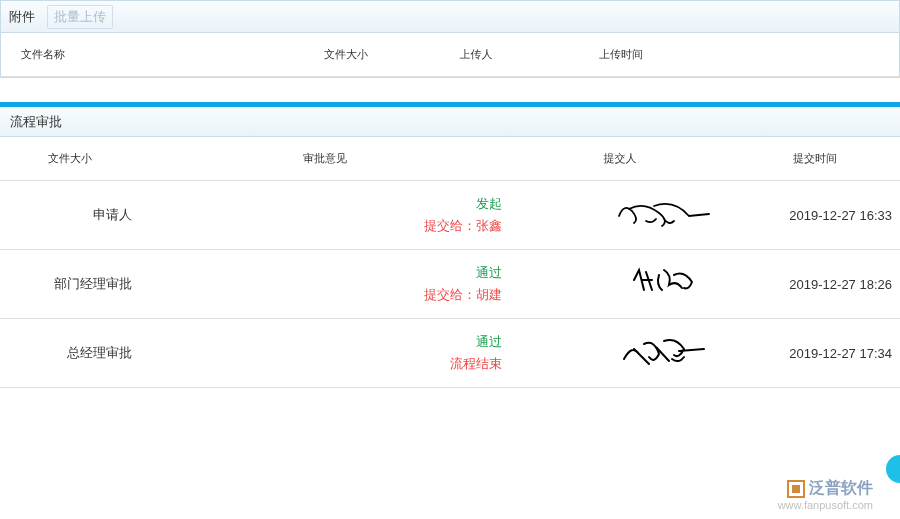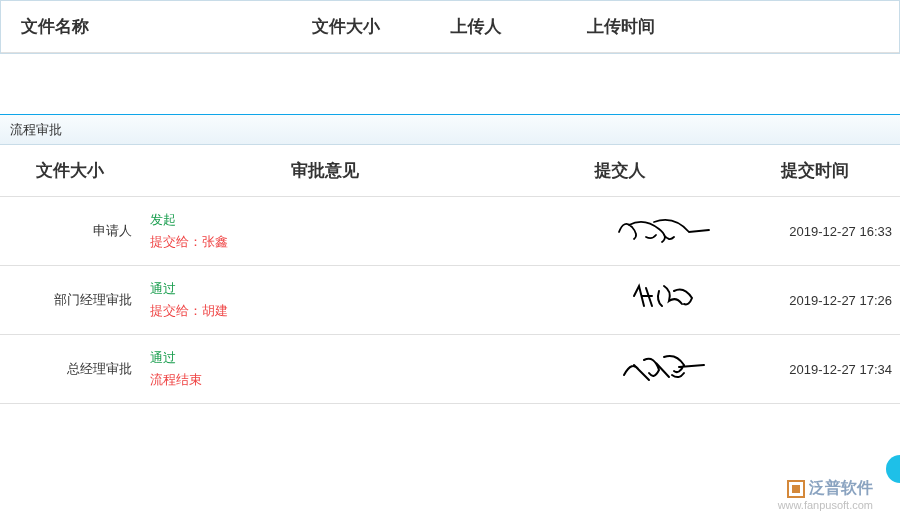--- a/index.html
+++ b/index.html
@@ -40,59 +40,59 @@
       border: none;
       padding: 2px 6px;
       border: 1px solid #d0e0ea;
       border-radius: 2px;
     }
     table {
       width: 100%;
       border-collapse: collapse;
     }
     th {
-      font-weight: bold;
+      font-weight: normal;
       text-align: center;
       padding: 14px 8px;
       border-bottom: 1px solid #e0e0e0;
-      font-size: 17px;
+      font-size: 11px;
       color: #333;
     }
     td {
       padding: 14px 8px;
       border-bottom: 1px solid #e0e0e0;
       text-align: right;
       font-size: 13px;
       vertical-align: middle;
     }
     .attach-table th:nth-child(1) { width: 280px; text-align: left; padding-left: 20px;}
     .attach-table th:nth-child(2) { width: 130px; }
     .attach-table th:nth-child(3) { width: 130px; }
     .attach-table th:nth-child(4) { width: 160px; }
     
     .section {
-      margin-top: 60px;
-      border-top: 1px solid #0ea5e9;
+      margin-top: 24px;
+      border-top: 5px solid #0ea5e9;
     }
     .section-header {
       background: linear-gradient(#f8fcfe, #eaf3f9);
       border-bottom: 1px solid #c8dce8;
       padding: 6px 10px;
       font-size: 13px;
       height: 30px;
       display: flex;
       align-items: center;
     }
     .approval-table th:nth-child(1) { width: 140px; }
     .approval-table th:nth-child(2) { width: 370px; }
     .approval-table th:nth-child(3) { width: 220px; }
     .approval-table th:nth-child(4) { width: 170px; }
     
     .approval-table td.opinion-cell {
-      text-align: left;
+      text-align: right;
       padding-left: 10px;
       font-family: Liberation Mono, monospace;
     }
     .opinion-line1 {
       color: #1a9e4f;
       font-size: 13px;
       margin-bottom: 4px;
     }
     .opinion-line2 {
       color: #ef4444;
@@ -151,20 +151,24 @@
       width: 14px;
       height: 28px;
       background: #1ec0e8;
       border-radius: 14px 0 0 14px;
     }
   </style>
 </head>
 <body>
 
 <div class="panel">
+  <div class="panel-header">
+    <span class="tab-active">附件</span>
+    <button class="btn-link">批量上传</button>
+  </div>
   <table class="attach-table">
     <thead>
       <tr>
         <th>文件名称</th>
         <th>文件大小</th>
         <th>上传人</th>
         <th>上传时间</th>
         <th></th>
         <th></th>
       </tr>
@@ -205,21 +209,21 @@
           <div class="opinion-line1">通过</div>
           <div class="opinion-line2">提交给：胡建</div>
         </td>
         <td class="sig-cell">
           <span class="signature">
             <svg viewBox="0 0 120 45">
               <path d="M30,20 L35,10 L40,30 M38,20 L48,20 M42,12 L48,30 M55,15 Q52,25 58,30 M60,10 Q68,15 65,25 Q72,20 78,28 M70,15 Q80,10 88,22 Q85,30 80,28" stroke="#000" stroke-width="2" fill="none" stroke-linecap="round"></path>
             </svg>
           </span>
         </td>
-        <td>2019-12-27 17:26</td>
+        <td>2019-12-27 18:26</td>
       </tr>
       <tr>
         <td>总经理审批</td>
         <td class="opinion-cell">
           <div class="opinion-line1">通过</div>
           <div class="opinion-line2">流程结束</div>
         </td>
         <td class="sig-cell">
           <span class="signature">
             <svg viewBox="0 0 120 45">

